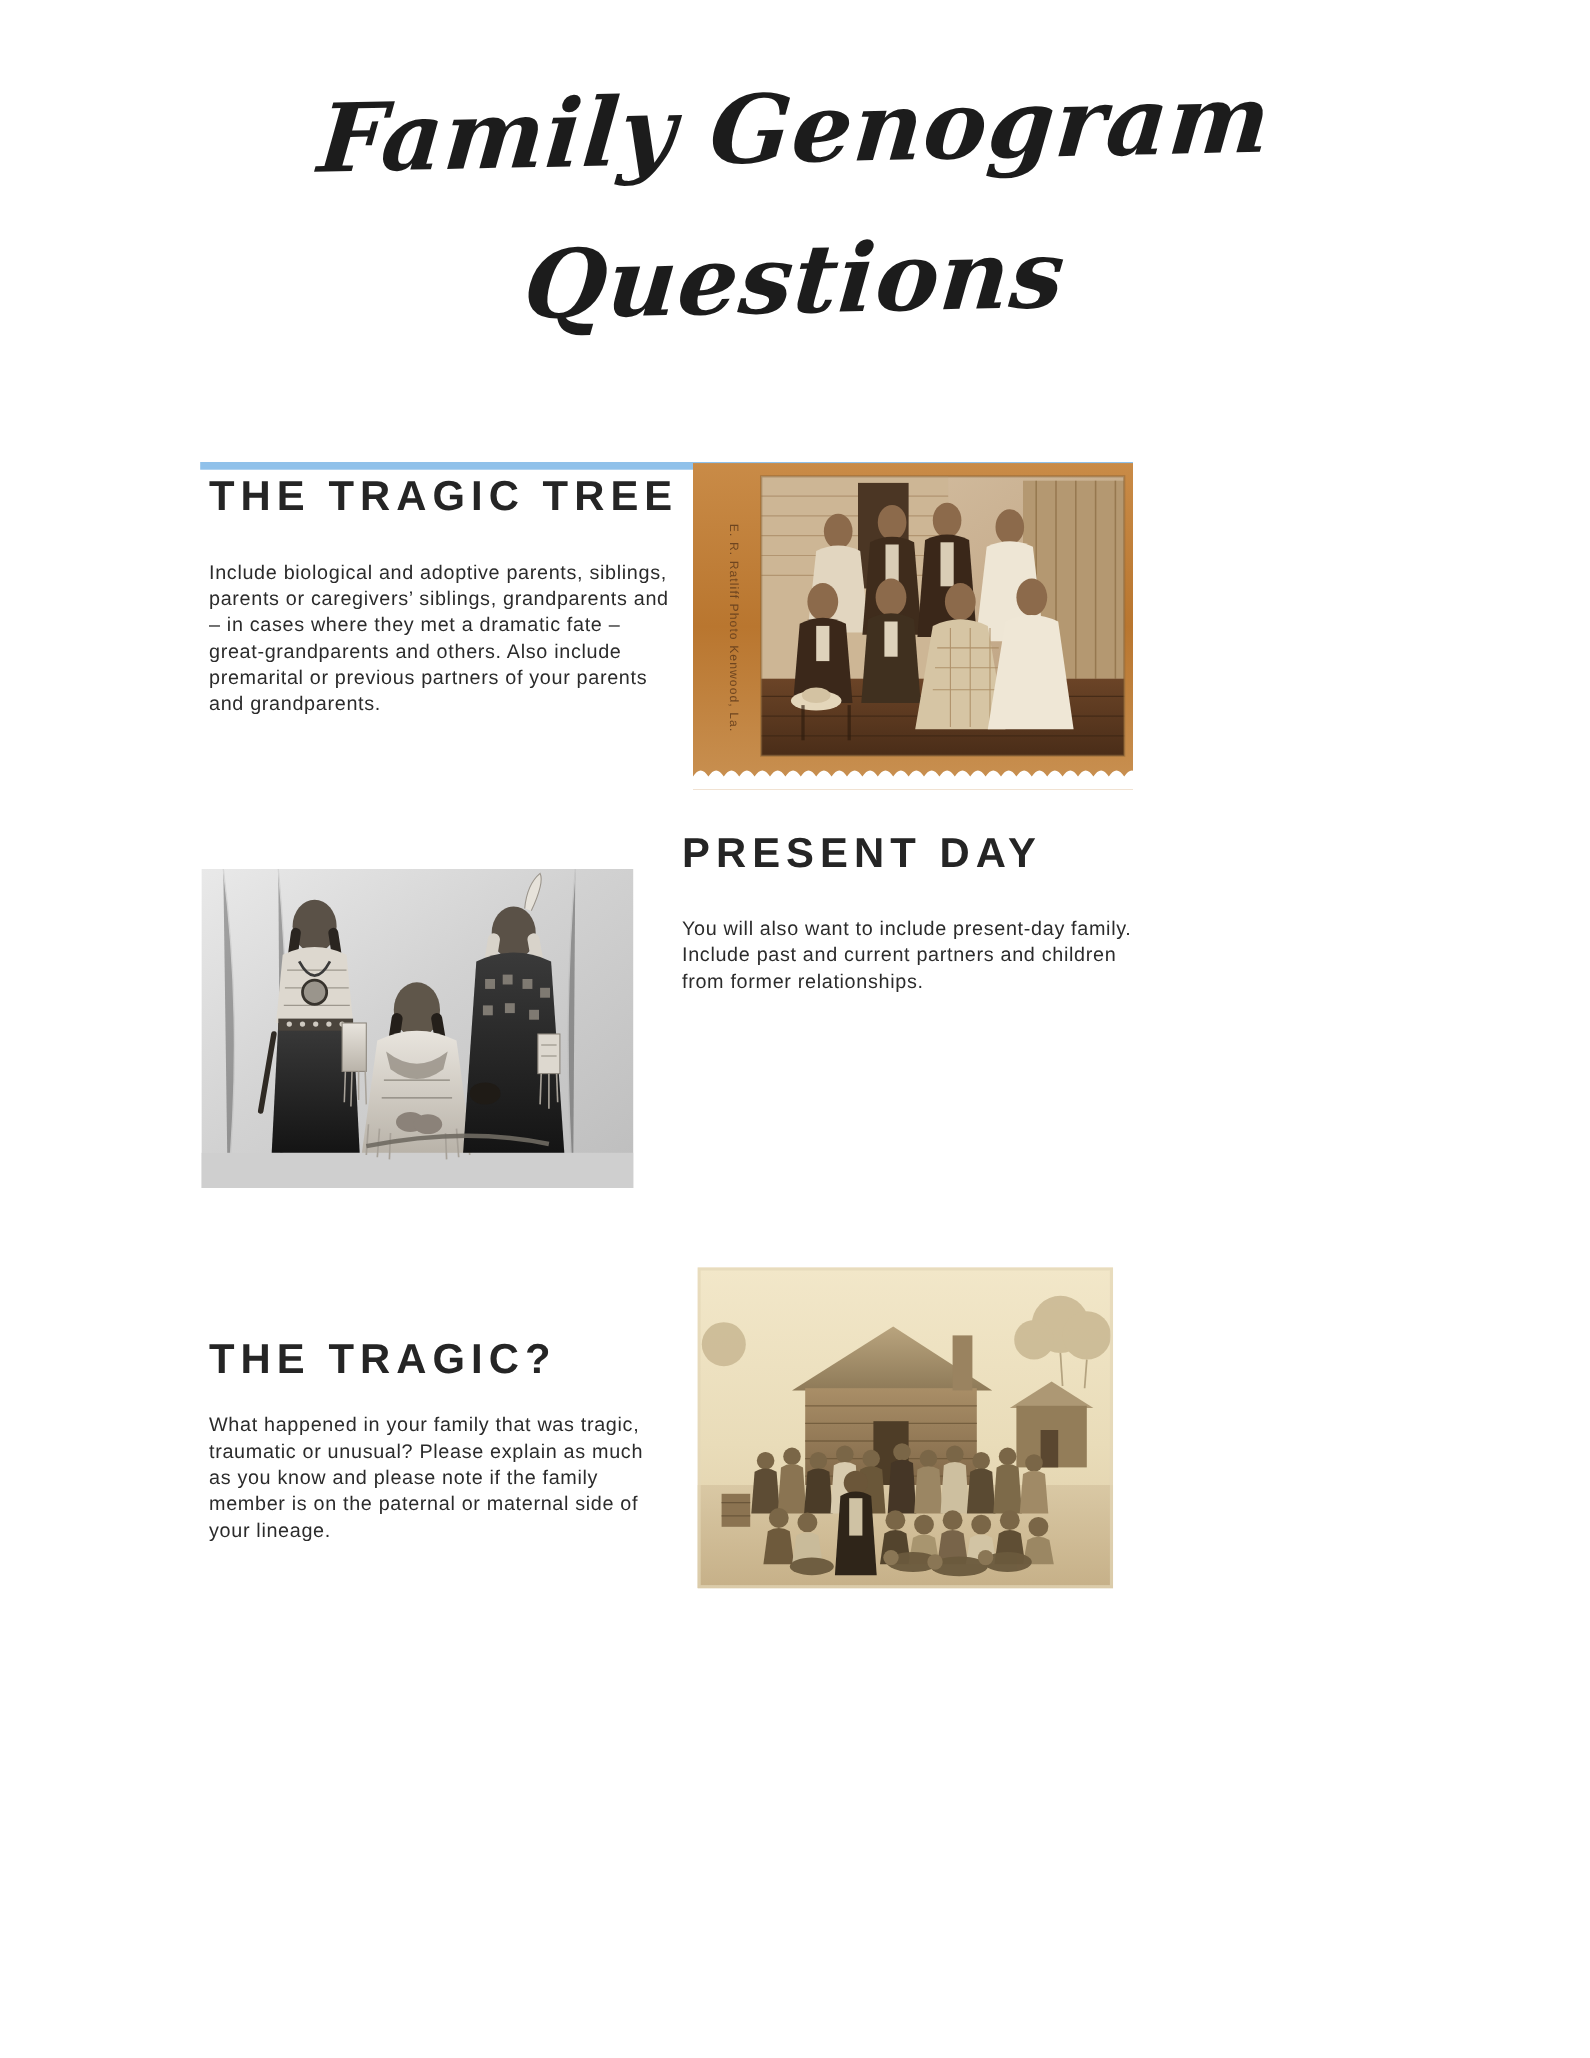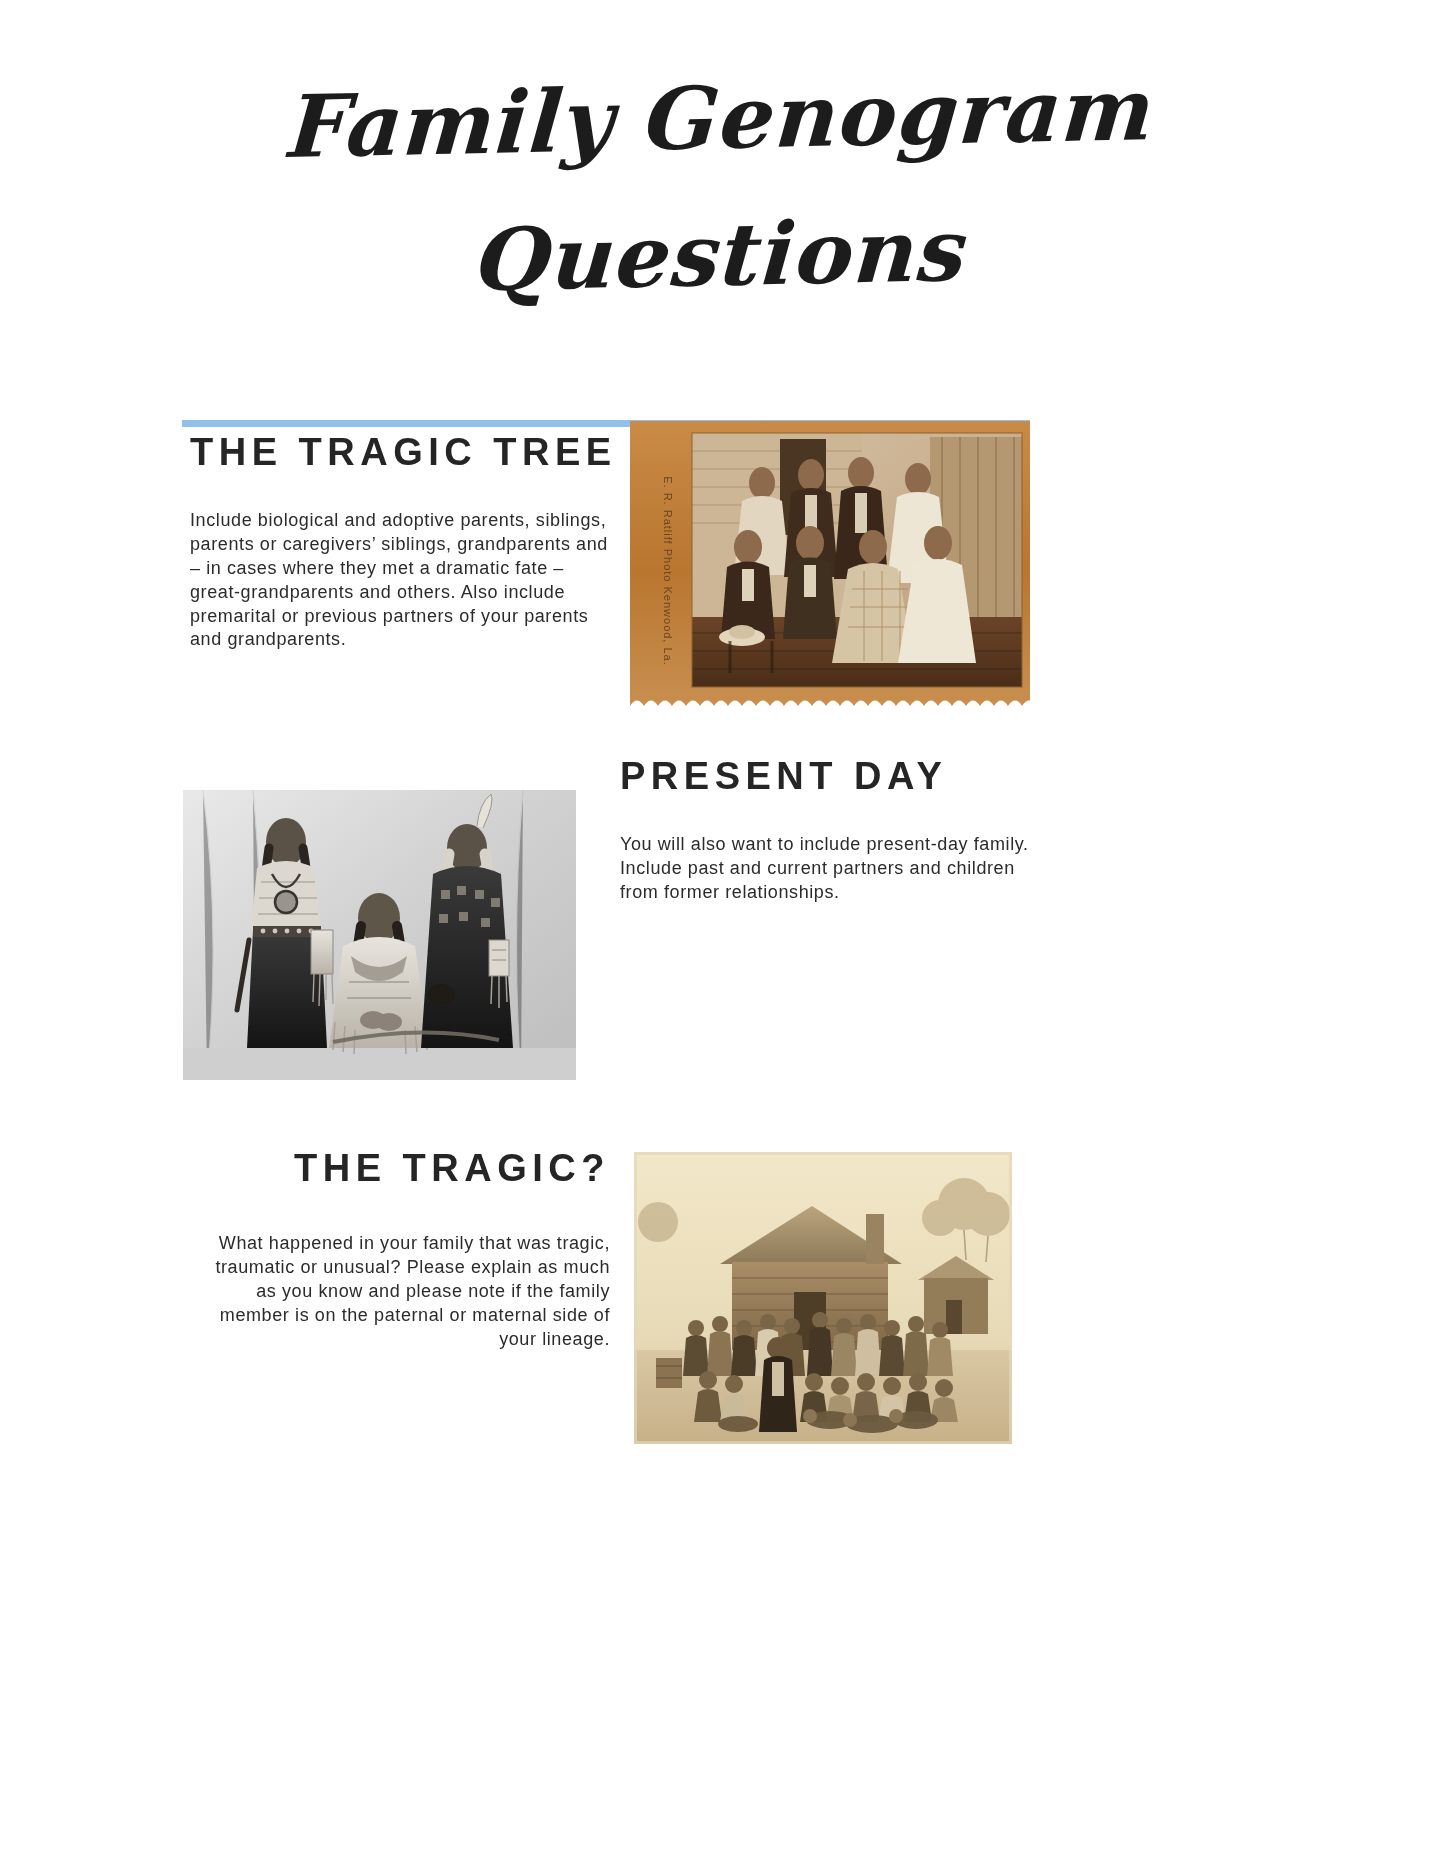--- a/index.html
+++ b/index.html
@@ -91,25 +91,24 @@
     left: 620px;
     top: 756px;
     width: 420px;
   }
   #sec-present-text .section-body { margin-top: 35px; }
 
   
   #sec-tragic-text {
     position: absolute;
     left: 190px;
-    top: 1148px;
+    top: 1216px;
     width: 420px;
-    text-align: right;
-  }
-  #sec-tragic-text .section-body { margin-top: 42px; }
+  }
+  #sec-tragic-text .section-body { margin-top: 26px; }
 
   
   .photo {
     position: absolute;
     overflow: hidden;
   }
   .photo svg { display: block; width: 100%; height: 100%; }
 
   #photo-family-portrait {
     left: 630px;

